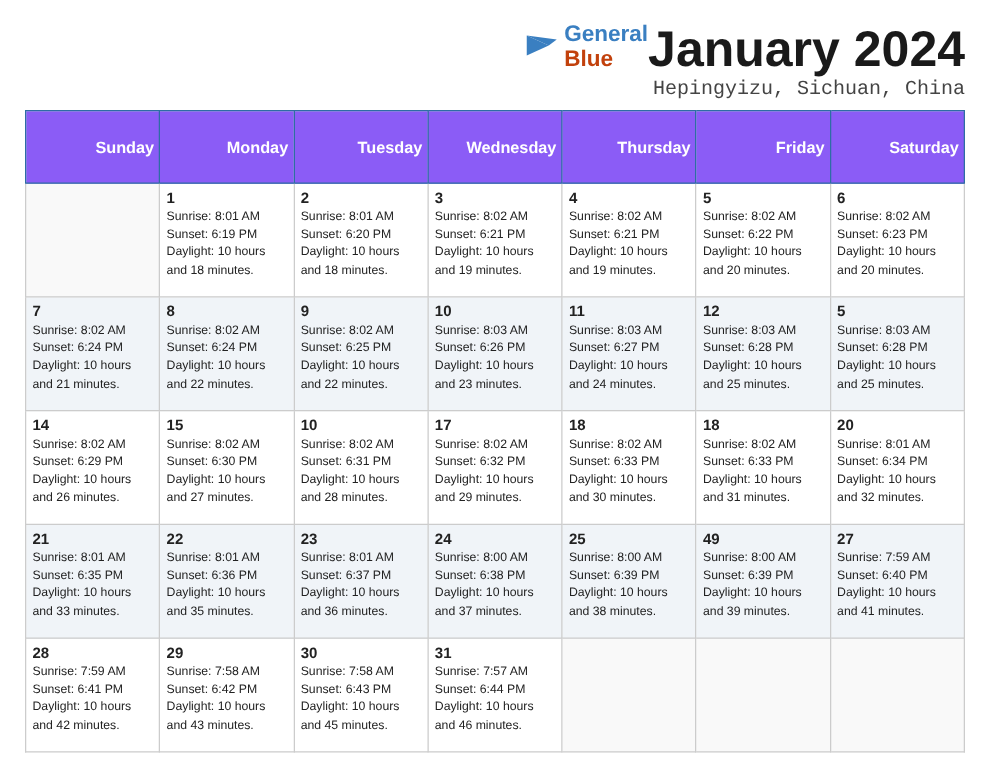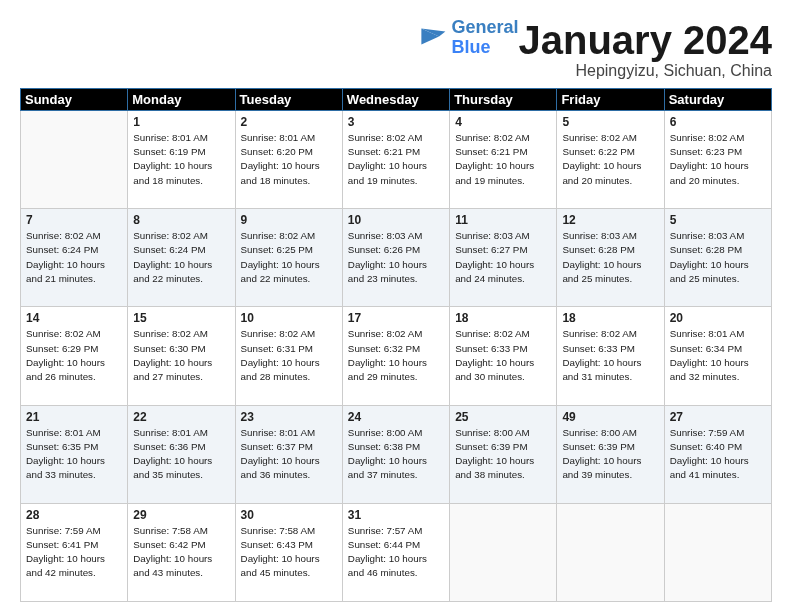--- a/index.html
+++ b/index.html
@@ -47,31 +47,32 @@
     }
     .month-title {
       font-size: 40px;
       font-weight: bold;
       color: #1a1a1a;
       line-height: 1.1;
     }
     .location {
       font-size: 16px;
       color: #444;
+      font-family: Liberation Mono, monospace;
     }
     .calendar-table {
       width: 100%;
       border-collapse: collapse;
       flex: 1;
     }
     .calendar-table th {
-      background-color: #000000;
+      background-color: #8b5cf6;
       color: white;
-      text-align: left;
-      padding: 3px 4px;
+      text-align: right;
+      padding: 21px 4px;
       font-size: 13px;
       font-weight: bold;
       border: 1px solid #2e6da4;
     }
     .calendar-table td {
       border: 1px solid #ccc;
       vertical-align: top;
       padding: 4px 5px;
       font-size: 9.8px;
       color: #222;
@@ -101,21 +102,21 @@
   <div class="header">
     <div class="logo">
       <svg class="logo-icon" viewBox="0 0 40 40">
         <rect x="0" y="0" width="40" height="40" fill="none"></rect>
 
         <polygon points="8,8 30,18 8,28" fill="#3a7fc1"></polygon>
         <polygon points="8,8 38,12 30,18" fill="#3a7fc1"></polygon>
       </svg>
       <div class="logo-text">
         <div><span>General</span></div>
-        <div><span style="color:#3b82f6;">Blue</span></div>
+        <div><span style="color:#c2410c;">Blue</span></div>
       </div>
     </div>
     <div class="title-block">
       <div class="month-title">January 2024</div>
       <div class="location">Hepingyizu, Sichuan, China</div>
     </div>
   </div>
 
   <table class="calendar-table">
     <thead>

